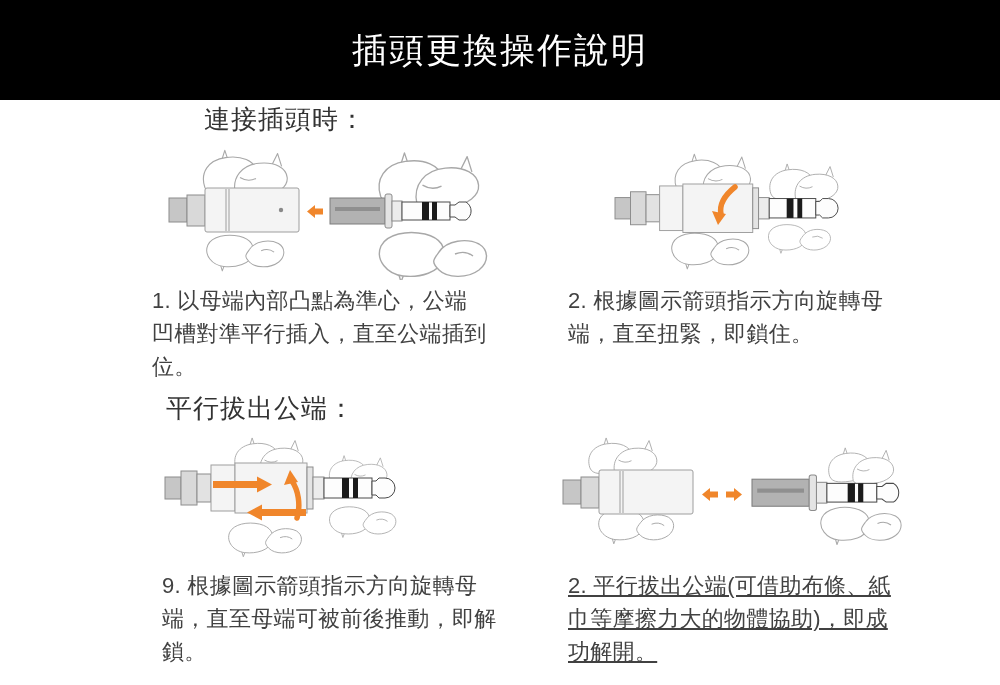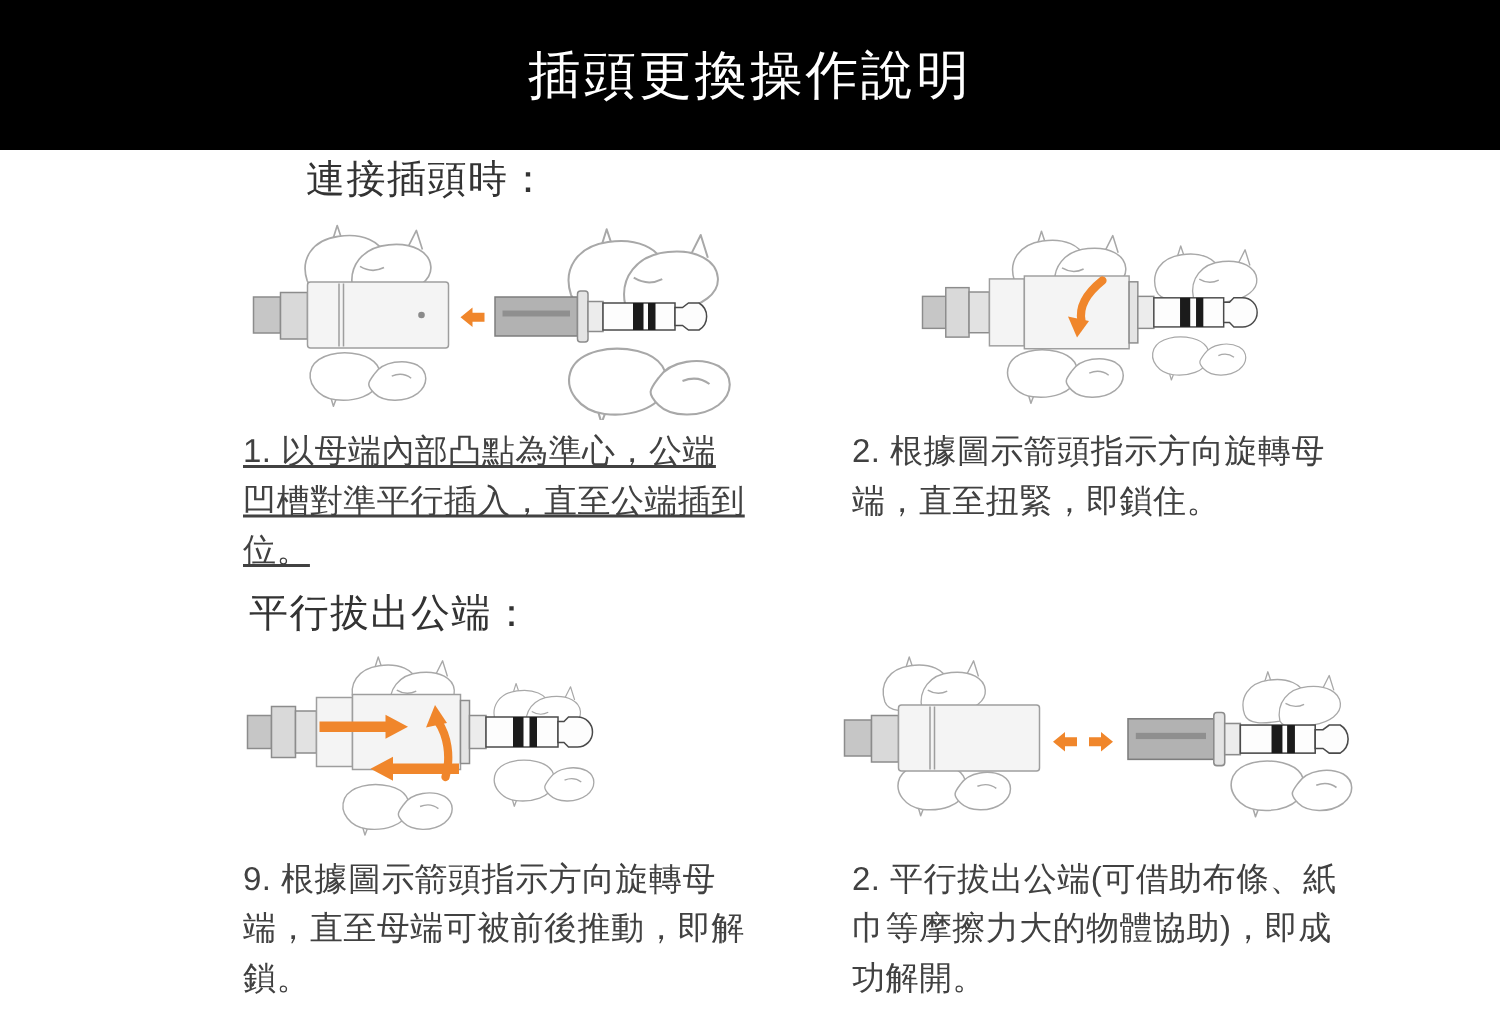--- a/index.html
+++ b/index.html
@@ -12,24 +12,24 @@
   *{margin:0;padding:0;box-sizing:border-box;}
   html,body{background:#fff;}
   body{font-family:"Liberation Sans","DejaVu Sans",sans-serif;}
   .page{position:relative;width:1000px;height:685px;background:#ffffff;overflow:hidden;margin:0 auto;}
   .titlebar{position:absolute;left:0;top:0;width:1000px;height:100px;background:var(--header-bg);display:flex;align-items:center;justify-content:center;}
   .titlebar h1{color:var(--header-fg);font-size:35px;font-weight:500;letter-spacing:2px;}
   .section-heading{position:absolute;font-size:26px;font-weight:500;color:#333333;letter-spacing:1px;}
   .h-connect{left:166px;top:102px;margin-left:38px;}
   .h-release{left:166px;top:391px;}
   .step{position:absolute;width:356px;font-size:22px;line-height:33px;color:var(--text);white-space:pre-line;letter-spacing:0.3px;}
-  .s1a{left:162px;top:284px;text-decoration:underline;}
+  .s1a{left:152px;top:284px;}
   .s1b{left:568px;top:284px;}
   .s2a{left:162px;top:569px;}
-  .s2b{left:568px;top:569px;}
+  .s2b{left:568px;top:569px;text-decoration:underline;}
   figure{position:absolute;}
   .fig1{left:150px;top:148px;width:360px;height:132px;}
   .fig2{left:560px;top:148px;width:360px;height:132px;}
   .fig3{left:150px;top:426px;width:360px;height:138px;}
   .fig4{left:540px;top:428px;width:420px;height:136px;}
   figure svg{width:100%;height:100%;display:block;}
   
   .hand path{stroke:var(--outline);fill:#ffffff;stroke-width:1.4;stroke-linejoin:round;}
   .blk1{fill:#c6c6c6;stroke:#8c8c8c;}
   .blk2{fill:#d9d9d9;stroke:#8c8c8c;}

